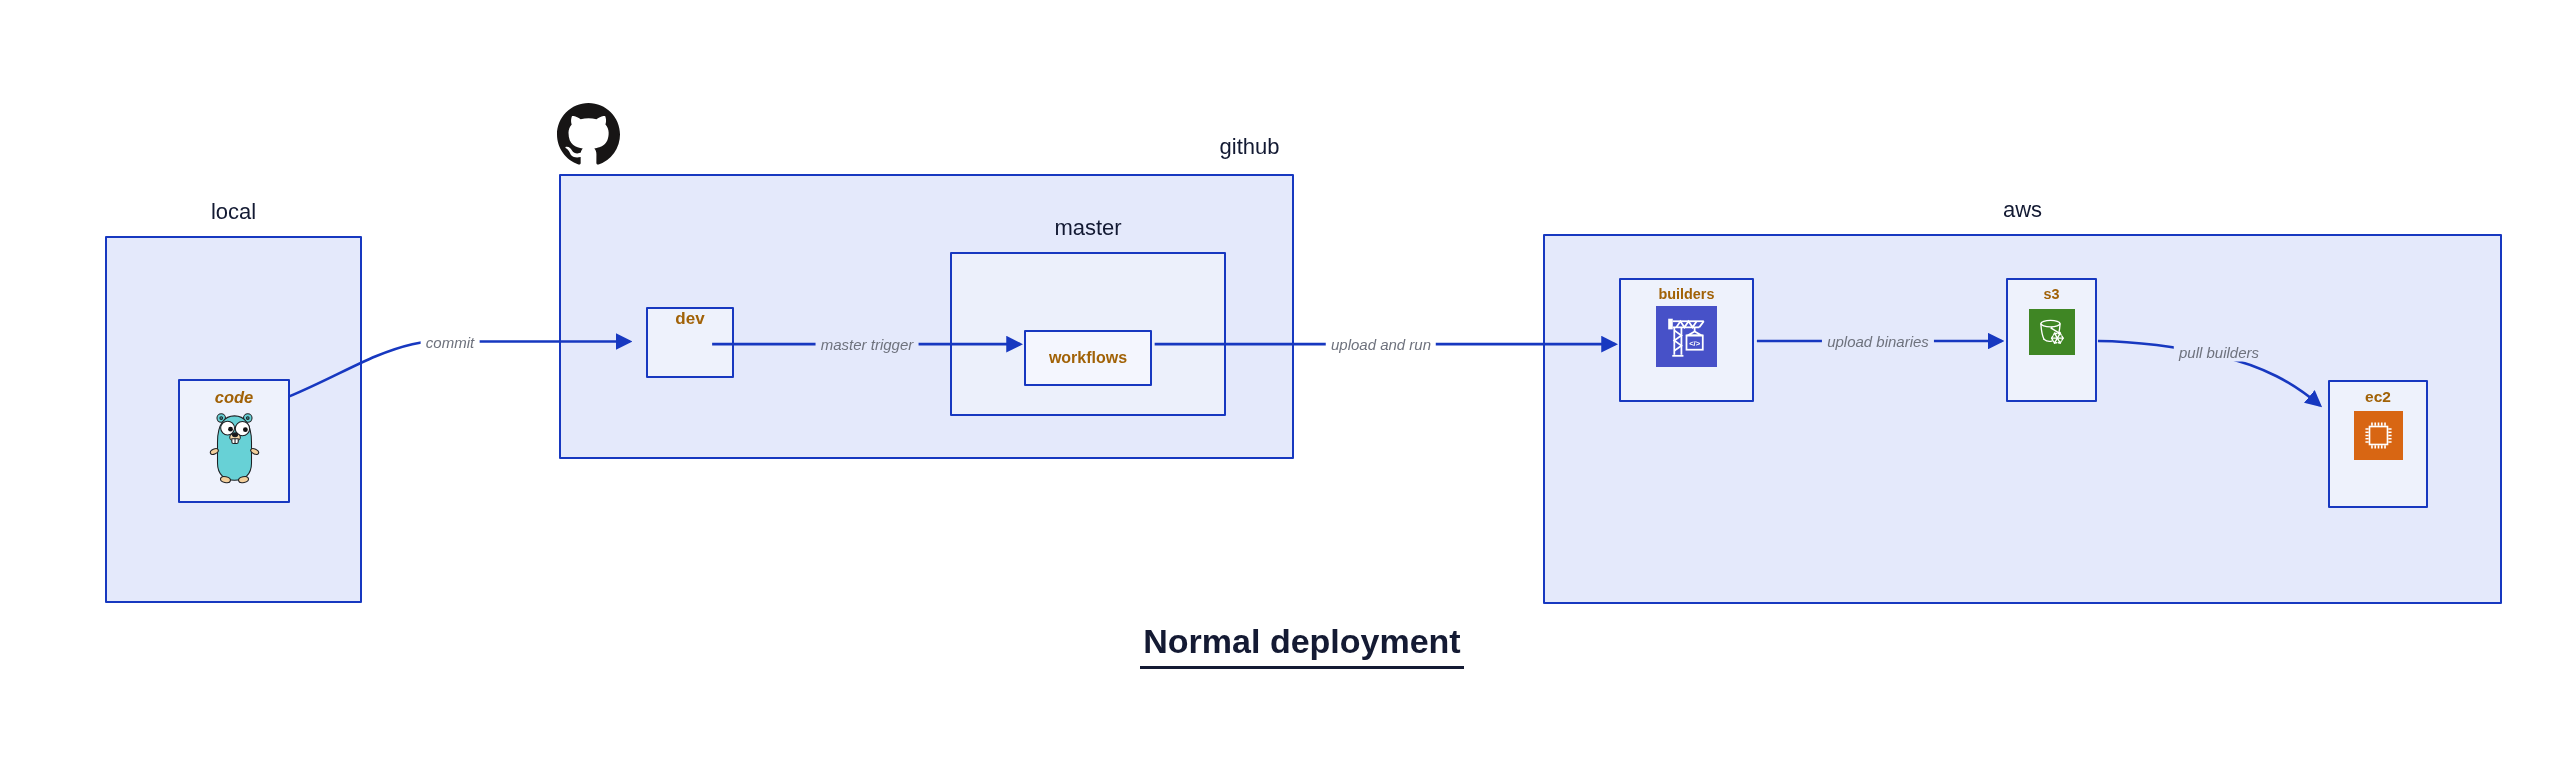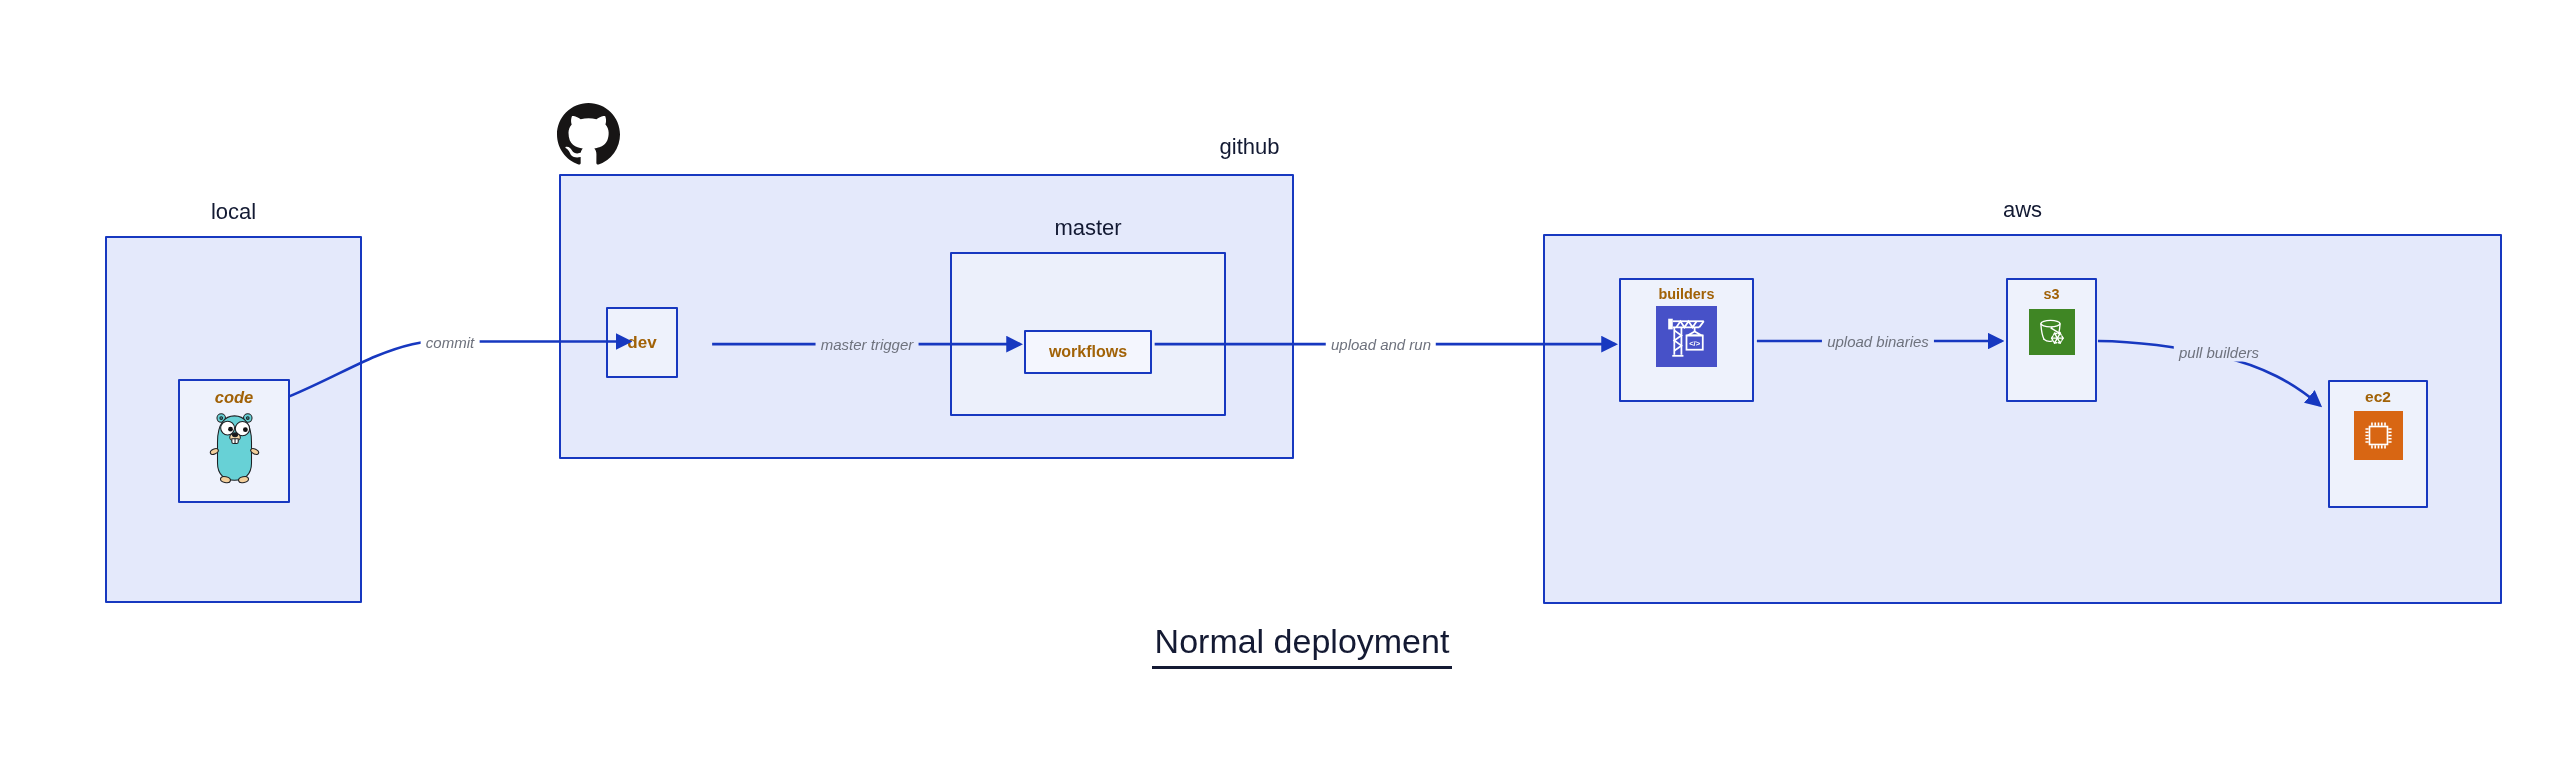--- a/index.html
+++ b/index.html
@@ -28,21 +28,21 @@
     font-style:italic;font-size:15px;color:#6e727d;
     padding:1px 5.2px;white-space:nowrap;z-index:6;
   }
   .bg-white{background:#ffffff;}
   .bg-group{background:#e4e9fb;}
   #arrow-layer{position:absolute;left:0;top:0;z-index:5;pointer-events:none;}
   #title{
     position:absolute;left:0;top:622px;width:2604px;text-align:center;z-index:2;
   }
   #title span{
-    display:inline-block;color:#141a33;font-size:34px;font-weight:400;
+    display:inline-block;color:#141a33;font-size:34px;font-weight:700;
     border-bottom:3.6px solid #141a33;padding:0 3.1px 5.2px 3.1px;
   }
   .icon-square{display:block;}
 </style>
 </head>
 <body>
 
 <div id="stage">
 
   <div class="group-label" style="left:105px;top:200px;width:257px;">local</div>
@@ -72,28 +72,28 @@
       </g>
     </svg>
   </div>
 
   <svg style="position:absolute;left:557px;top:103px;" width="63" height="63" viewBox="0 0 16 16">
     <path fill="#171515" d="M8 0C3.58 0 0 3.58 0 8c0 3.54 2.29 6.53 5.47 7.59.4.07.55-.17.55-.38 0-.19-.01-.82-.01-1.49-2.01.37-2.53-.49-2.69-.94-.09-.23-.48-.94-.82-1.13-.28-.15-.68-.52-.01-.53.63-.01 1.08.58 1.23.82.72 1.21 1.87.87 2.33.66.07-.52.28-.87.51-1.07-1.78-.2-3.64-.89-3.64-3.95 0-.87.31-1.59.82-2.15-.08-.2-.36-1.02.08-2.12 0 0 .67-.21 2.2.82.64-.18 1.32-.27 2-.27s1.36.09 2 .27c1.53-1.04 2.2-.82 2.2-.82.44 1.1.16 1.92.08 2.12.51.56.82 1.27.82 2.15 0 3.07-1.87 3.75-3.65 3.95.29.25.54.73.54 1.48 0 1.07-.01 1.93-.01 2.2 0 .21.15.46.55.38A8.013 8.013 0 0 0 16 8c0-4.42-3.58-8-8-8z"></path>
   </svg>
   <div class="group-label" style="left:1162px;top:135px;width:175px;">github</div>
   <div class="group-box" style="left:559px;top:174px;width:735px;height:285px;"></div>
 
-  <div class="node-box" style="left:606px;top:307px;width:72px;height:71px;justify-content:center;">
+  <div class="node-box" style="left:646px;top:307px;width:88px;height:71px;">
     <div class="node-label" style="font-size:17px;">dev</div>
   </div>
 
   <div class="group-label" style="left:950px;top:216px;width:276px;">master</div>
   <div class="group-box" style="left:950px;top:252px;width:276px;height:164px;background:#ecf0fb;"></div>
 
-  <div class="node-box" style="left:1024px;top:330px;width:128px;height:44px;justify-content:center;background:#f4f6fe;">
+  <div class="node-box" style="left:1024px;top:330px;width:128px;height:56px;justify-content:center;background:#f4f6fe;">
     <div class="node-label" style="font-size:16px;">workflows</div>
   </div>
 
   <div class="group-label" style="left:1543px;top:198px;width:959px;">aws</div>
   <div class="group-box" style="left:1543px;top:234px;width:959px;height:370px;"></div>
 
   <div class="node-box" style="left:1619px;top:278px;width:135px;height:124px;padding-top:6.2px;">
     <div class="node-label" style="font-size:14.4px;">builders</div>
     <svg class="icon-square" width="61" height="61" viewBox="0 0 120 120" style="margin-top:4.1px;">
       <rect x="0" y="0" width="120" height="120" fill="#4751c8"></rect>

